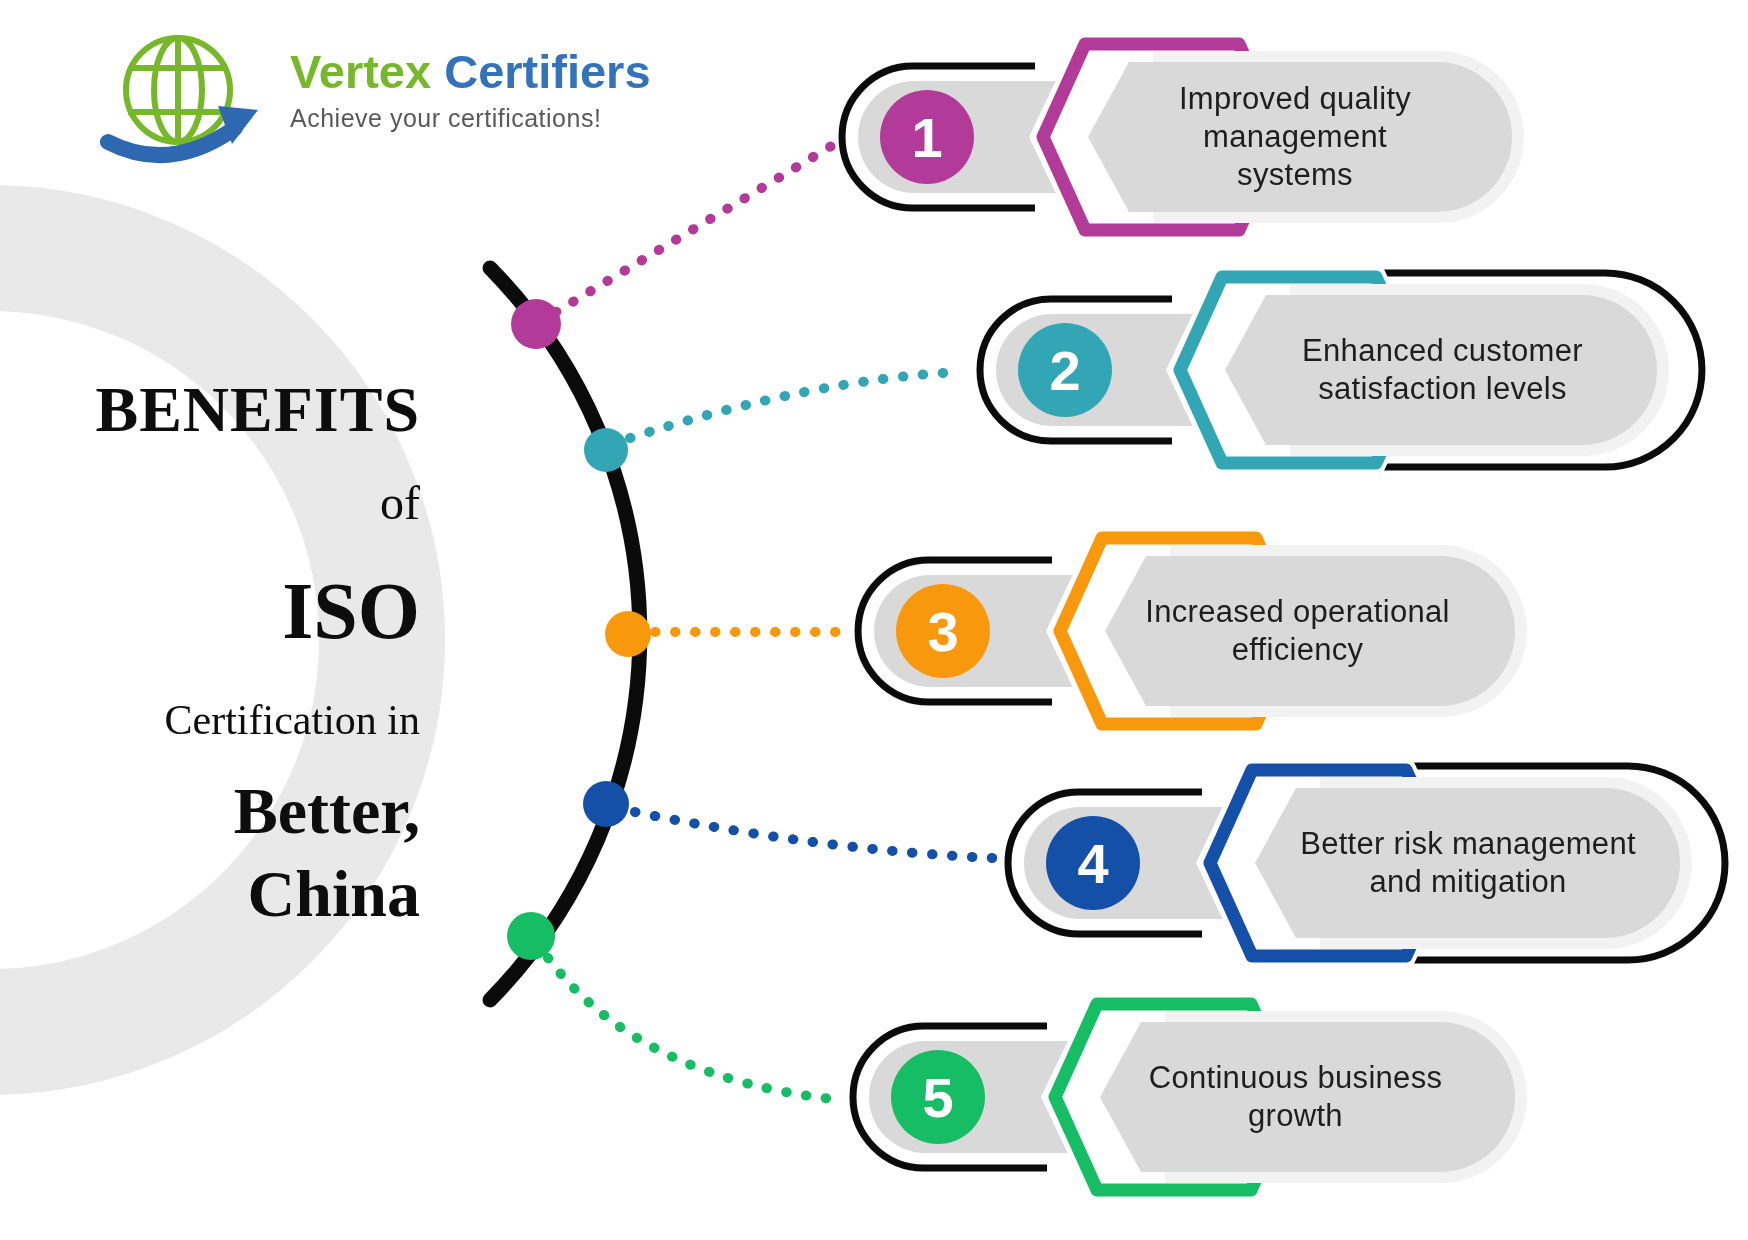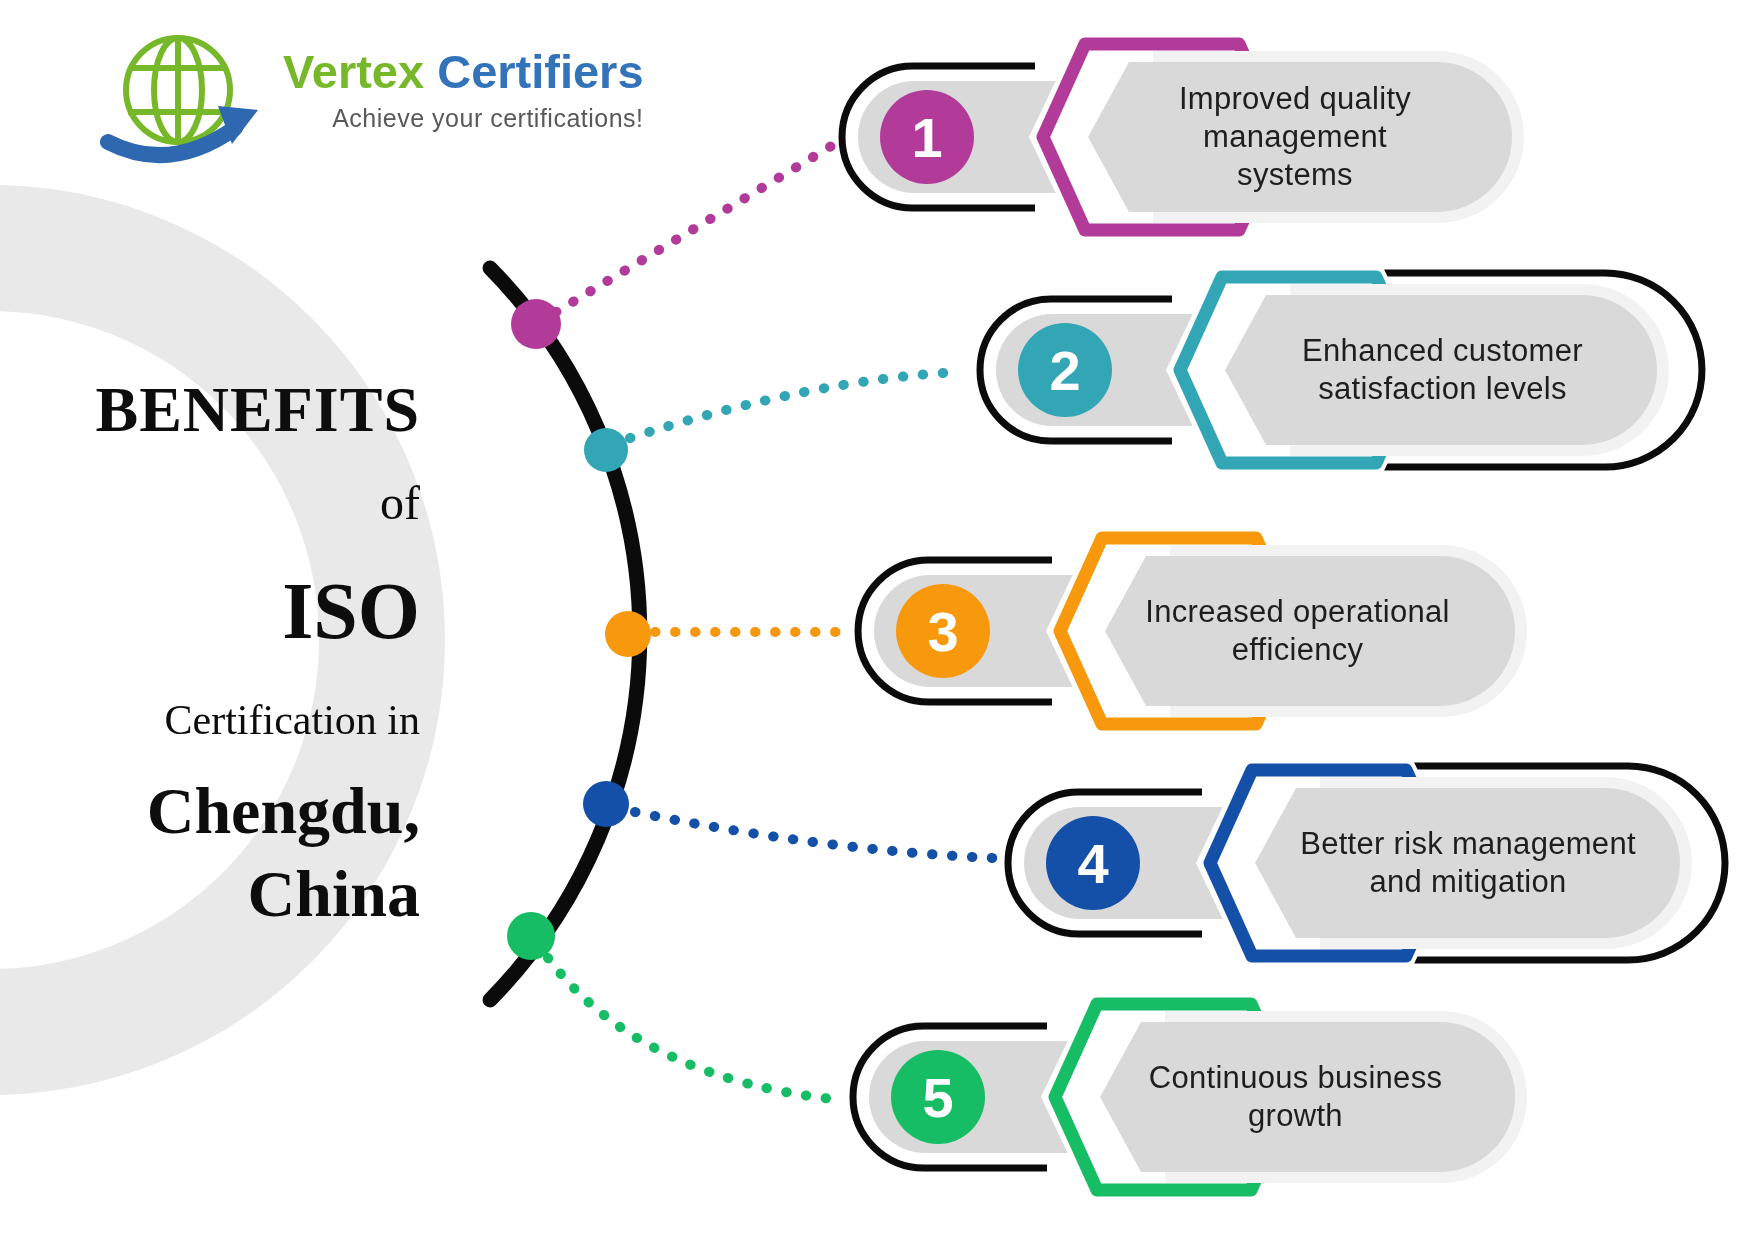--- a/index.html
+++ b/index.html
@@ -3,25 +3,25 @@
 <meta charset="utf-8">
 <style>
   html,body{margin:0;padding:0;background:#ffffff;}
   .canvas{
     position:relative;width:1748px;height:1240px;background:#ffffff;
     font-family:"Liberation Sans",sans-serif;overflow:hidden;
   }
   .layer{position:absolute;left:0;top:0;}
   
   .logo{position:absolute;left:100px;top:22px;display:flex;align-items:flex-start;}
-  .logo-text{margin-left:18px;padding-top:26px;}
+  .logo-text{margin-left:25px;padding-top:26px;}
   .logo-name{font-size:47px;font-weight:700;letter-spacing:0px;line-height:1;}
   .logo-name .primary{color:#76b82a;}
   .logo-name .secondary{color:#3273ba;}
-  .logo-tagline{font-size:25px;color:#595959;margin-top:9px;letter-spacing:0.5px;text-align:right;}
+  .logo-tagline{font-size:25px;color:#595959;margin-top:9px;letter-spacing:0.5px;}
   
   .title-block{position:absolute;left:0px;top:378px;width:420px;text-align:right;
     font-family:"Liberation Serif",serif;color:#0d0d0d;}
   .t-benefits{font-size:64px;font-weight:700;letter-spacing:1px;line-height:1;}
   .t-of{font-size:48px;margin-top:37px;line-height:1;}
   .t-iso{font-size:80px;font-weight:700;margin-top:44px;line-height:1;}
   .t-cert{font-size:42px;margin-top:48px;line-height:1;}
   .t-city{font-size:66px;font-weight:700;margin-top:28px;line-height:1.26;}
   
   .item-label{
@@ -126,21 +126,21 @@
       <div class="logo-name"><span class="primary">Vertex</span><span> </span><span class="secondary">Certifiers</span></div>
       <div class="logo-tagline">Achieve your certifications!</div>
     </div>
   </div>
 
   <div class="title-block">
     <div class="t-benefits">BENEFITS</div>
     <div class="t-of">of</div>
     <div class="t-iso">ISO</div>
     <div class="t-cert">Certification in</div>
-    <div class="t-city"><span>Chengdu,</span><br><span>China</span></div>
+    <div class="t-city"><span>Better,</span><br><span>China</span></div>
   </div>
 
   <span class="item-number" style="left:877px;top:87px;">1</span>
   <span class="item-number" style="left:1015px;top:320px;">2</span>
   <span class="item-number" style="left:893px;top:581px;">3</span>
   <span class="item-number" style="left:1043px;top:813px;">4</span>
   <span class="item-number" style="left:888px;top:1047px;">5</span>
 
   <div class="item-label" style="left:1245px;top:330px;width:395px;height:80px;">Enhanced customer
 satisfaction levels</div>

